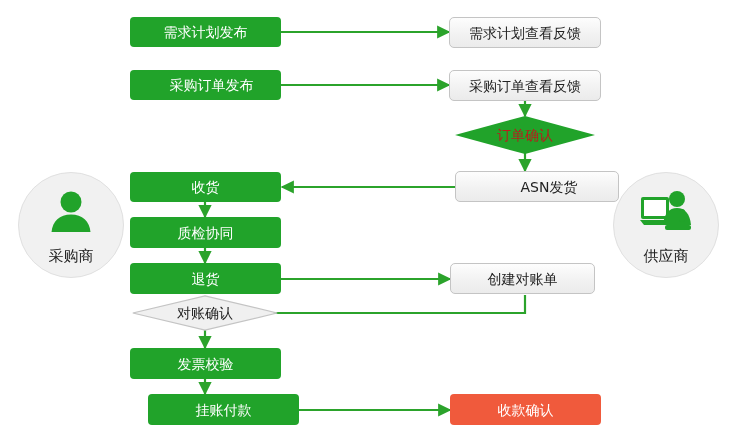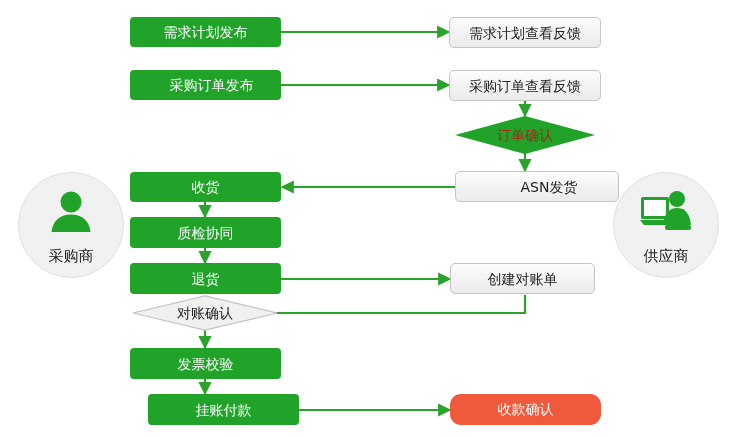--- a/index.html
+++ b/index.html
@@ -32,22 +32,21 @@
     z-index: 5;
   }
   .node-green {
     background: #21a32a;
     color: #ffffff;
     border-radius: 4px;
   }
   .node-orange {
     background: #f05a3c;
     color: #ffffff;
-    border-radius: 11px;
-    font-family: Liberation Serif, serif;
+    border-radius: 4px;
   }
   .node-gray {
     background: linear-gradient(to bottom, #fdfdfd 0%, #f2f2f2 55%, #ebebeb 100%);
     color: #222222;
     border: 1px solid #c4c4c4;
     border-radius: 5px;
   }
 
   
   .diamond {

